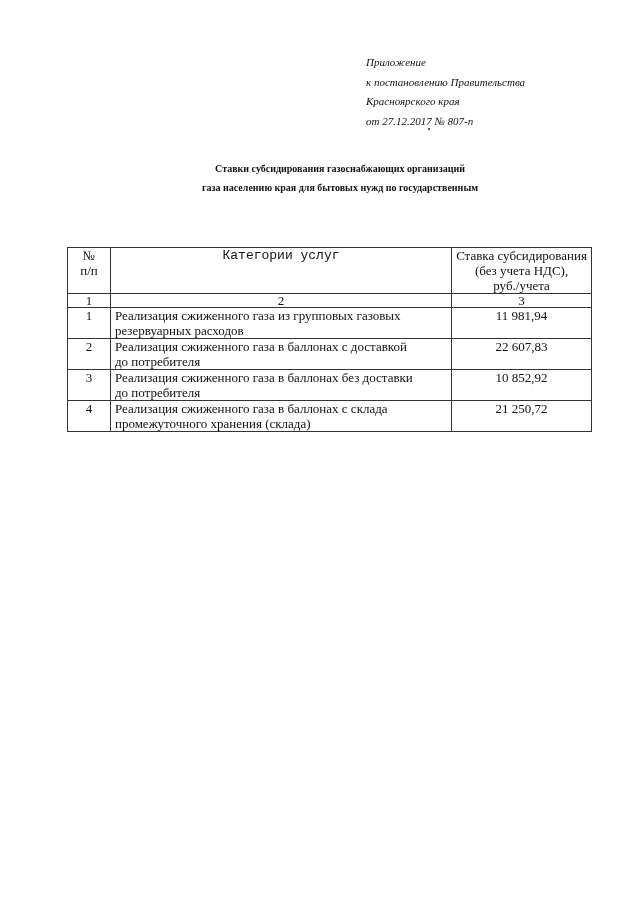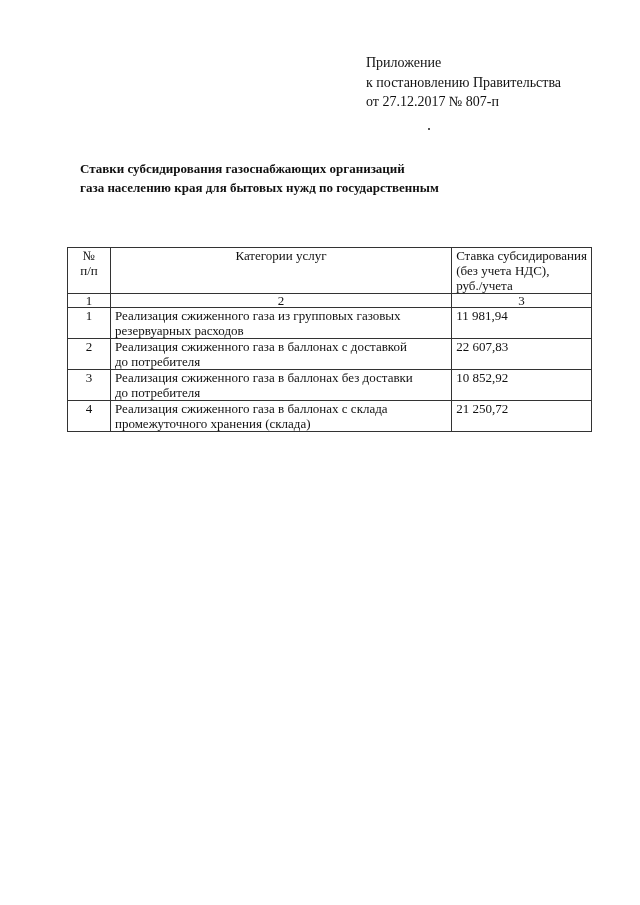--- a/index.html
+++ b/index.html
@@ -1,40 +1,41 @@
 <!DOCTYPE html>
 <html><head>
   <meta charset="utf-8">
   <style>
     html, body { margin: 0; padding: 0; background: #ffffff; }
     body { width: 640px; height: 905px; position: relative; overflow: hidden;
            font-family: "Liberation Serif", "DejaVu Serif", serif; color: #111; }
-    .appendix { position: absolute; left: 366px; top: 53px; font-size: 14px; line-height: 19.5px; }
+    .appendix { position: absolute; left: 366px; top: 53px; font-size: 11px; line-height: 19.5px; font-style: italic; }
     .appendix div { white-space: nowrap; }
     .dot { position: absolute; left: 428px; top: 128px; width: 2px; height: 2px; background: #555; }
-    .title { position: absolute; left: 80px; width: 520px; top: 159px; 
-             font-weight: bold; font-size: 13px; line-height: 19px; }
+    .title { position: absolute; left: 80px; width: 520px; top: 159px; text-align: center;
+             font-weight: bold; font-size: 10px; line-height: 19px; }
     .title div { white-space: nowrap; }
     table.rates { position: absolute; left: 67px; top: 247px; width: 525px; border-collapse: collapse;
                   font-size: 13px; line-height: 15px; }
     table.rates td { border: 1px solid #333; padding: 0 4px; vertical-align: top; }
     .c1 { width: 34px; text-align: center; }
     .c2 { width: 333px; text-align: left; }
-    .c3 { width: 131px; text-align: left; }
+    .c3 { width: 131px; text-align: center; }
     .hdr td { height: 45px; padding-top: 2px; }
-    .hdr .c2 { text-align: center; }
+    .hdr .c2 { text-align: center; font-family: Liberation Mono, monospace; }
     .nums td { height: 13px; text-align: center; line-height: 13px; }
     .row td { height: 29px; padding-top: 1px; }
   </style>
 </head>
 <body>
 
 <div class="appendix">
   <div>Приложение</div>
   <div>к постановлению Правительства</div>
+  <div>Красноярского края</div>
   <div>от 27.12.2017 № 807-п</div>
 </div>
 <div class="dot"></div>
 
 <div class="title">
   <div>Ставки субсидирования газоснабжающих организаций</div>
   <div>газа населению края для бытовых нужд по государственным</div>
 </div>
 
 <table class="rates">

